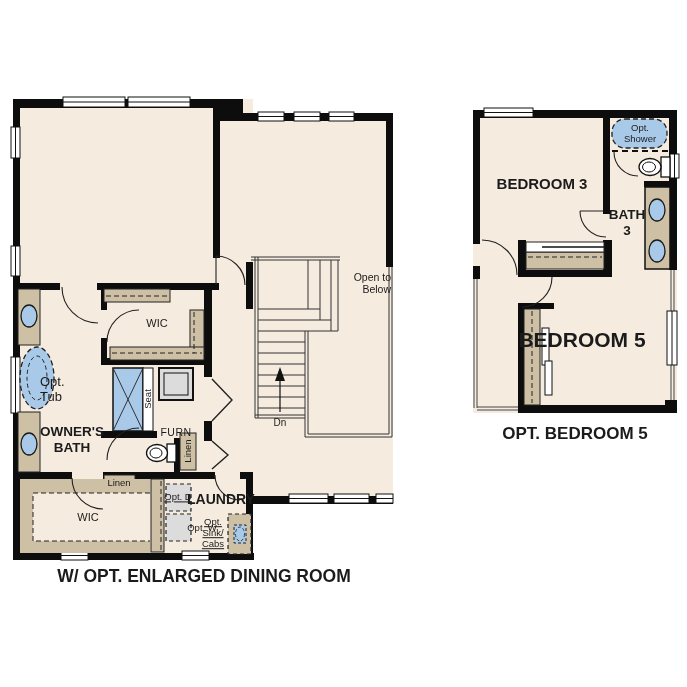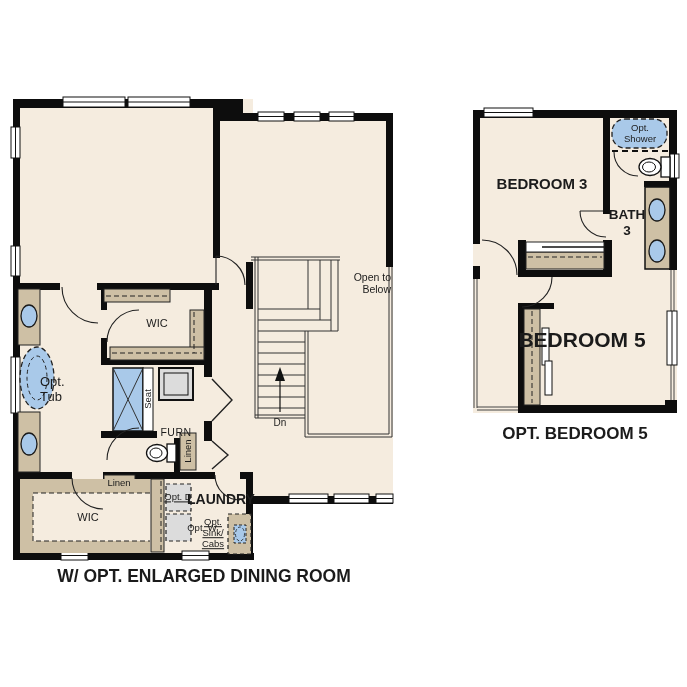--- a/index.html
+++ b/index.html
@@ -212,20 +212,21 @@
   <g stroke="#222" stroke-width="1.1" fill="none">
     <path d="M482,240 A35,35 0 0 1 517,275"></path>
     <path d="M580,211 A26,26 0 0 0 606,237 M580,211 H603"></path>
     <path d="M552,277 A30,30 0 0 1 522,307"></path>
     <path d="M614,152 A24,24 0 0 0 638,176"></path>
   </g>
 </svg>
 
 <div class="lbl" style="left:157px;top:323px;font-size:11px;">WIC</div>
 <div class="lbl" style="left:37px;top:389px;width:14px;font-size:13px;padding-left:20px;">Opt. Tub</div>
+<div class="lbl b" style="left:72px;top:440px;width:92px;font-size:13.5px;">OWNER'S BATH</div>
 <div class="lbl vert" style="left:148px;top:399px;font-size:9.5px;">Seat</div>
 <div class="lbl" style="left:176px;top:384px;font-size:10.5px;letter-spacing:.5px;margin-top:48px;">FURN</div>
 <div class="lbl vert" style="left:188px;top:451px;font-size:9.5px;">Linen</div>
 <div class="lbl" style="left:119px;top:483px;font-size:9.5px;">Linen</div>
 <div class="lbl" style="left:88px;top:517px;font-size:11px;">WIC</div>
 <div class="lbl" style="left:178px;top:497px;width:30px;font-size:9.5px;text-decoration:underline;">Opt. D</div>
 <div class="lbl" style="left:178px;top:528px;width:30px;font-size:9.5px;margin-left:24px;">Opt. W</div>
 <div class="lbl b nowrap" style="left:221px;top:499px;font-size:14px;">LAUNDRY</div>
 <div class="lbl" style="left:213px;top:533px;width:38px;font-size:9.5px;text-decoration:underline;">Opt. Sink/ Cabs</div>
 <div class="lbl" style="left:365px;top:283px;width:52px;font-size:10.5px;text-align:right;">Open to Below</div>

